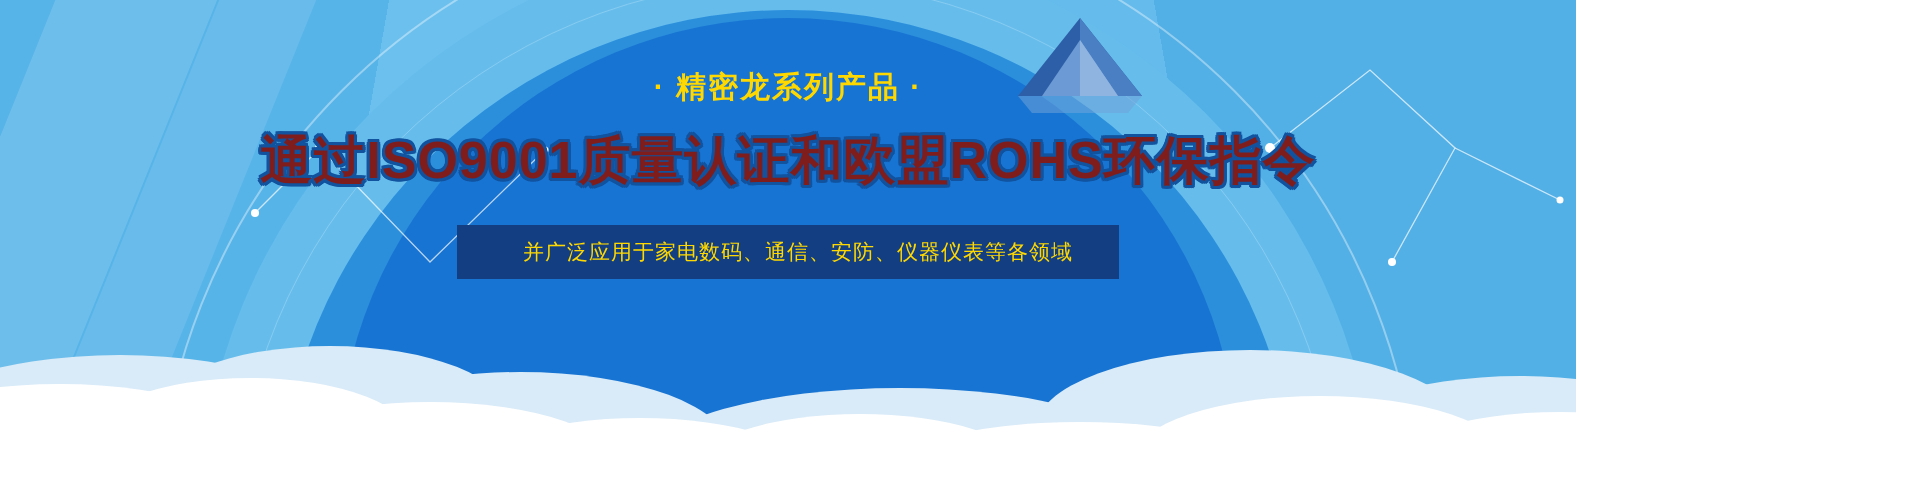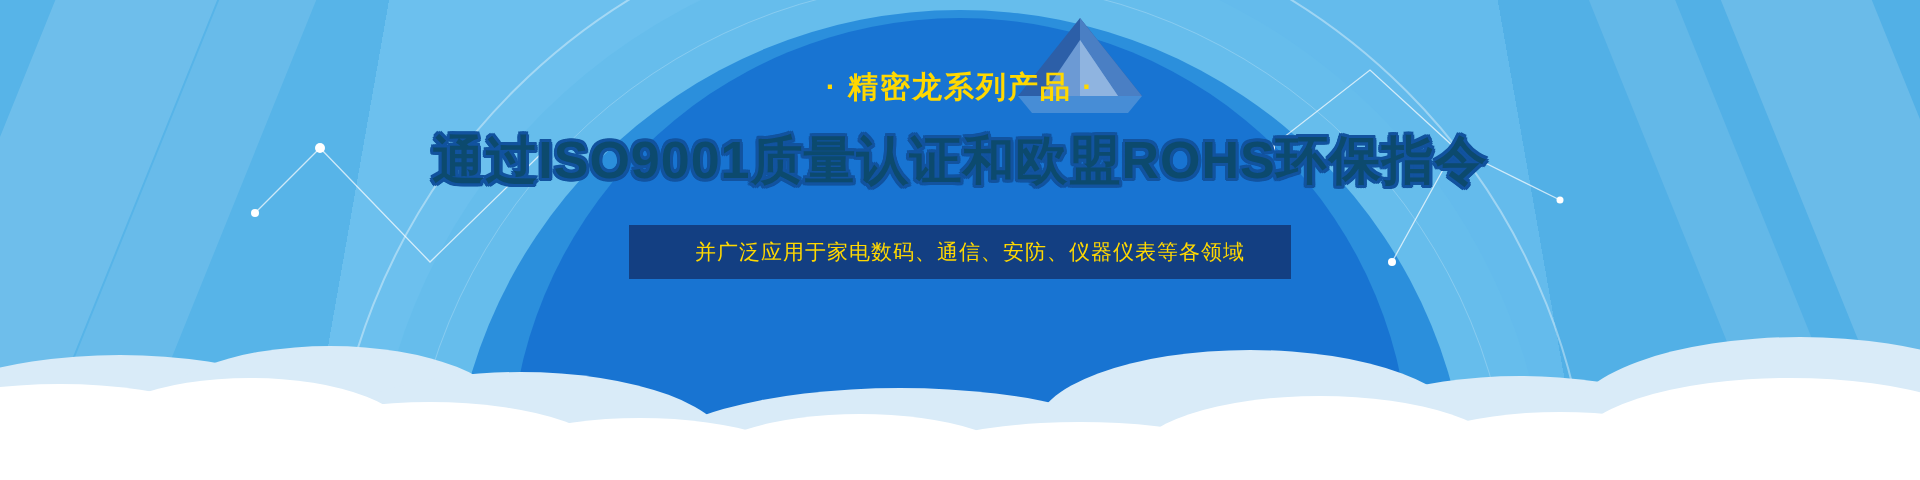--- a/index.html
+++ b/index.html
@@ -2,21 +2,21 @@
 <html><head>
 <meta charset="utf-8">
 <style>
   html, body {
     margin: 0;
     padding: 0;
     background: #ffffff;
   }
   #banner {
     position: relative;
-    width: 1920px;
+    width: 1576px;
     height: 480px;
     overflow: hidden;
     font-family: "Liberation Sans", "DejaVu Sans", sans-serif;
     background: #4FB0E5;
   }
 
   
   .sky-base {
     position: absolute;
     inset: 0;
@@ -113,21 +113,21 @@
     color: #FFD800;
     letter-spacing: 2px;
     line-height: 1;
     white-space: nowrap;
   }
 
   .headline {
     margin-top: 30px;
     font-size: 52px;
     font-weight: bold;
-    color: #0c4a6e;
+    color: #7f1d1d;
     letter-spacing: 1px;
     line-height: 1.1;
     white-space: nowrap;
     text-shadow:
        3px  0 0 #12539f,  -3px  0 0 #12539f,
        0  3px 0 #12539f,   0 -3px 0 #12539f,
        2px  2px 0 #12539f, -2px  2px 0 #12539f,
        2px -2px 0 #12539f, -2px -2px 0 #12539f,
        3px  2px 0 #12539f, -3px  2px 0 #12539f,
        2px  3px 0 #12539f, -2px  3px 0 #12539f,

